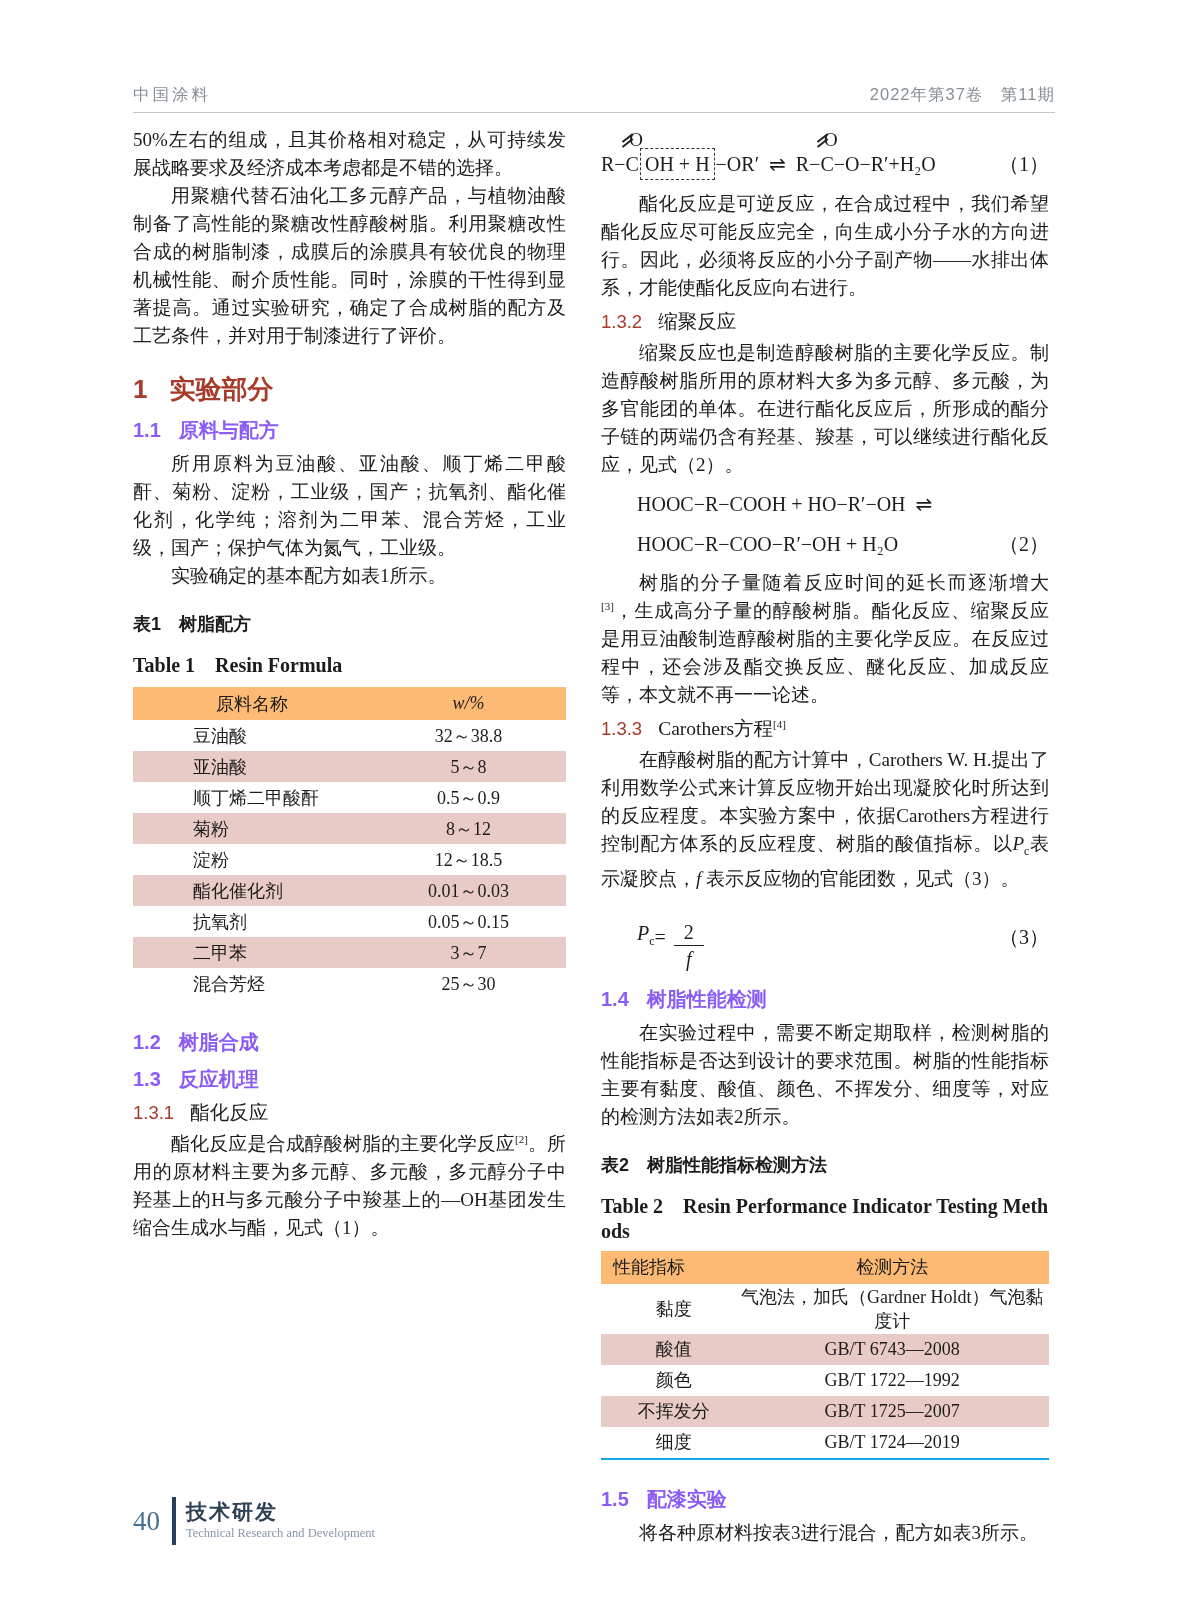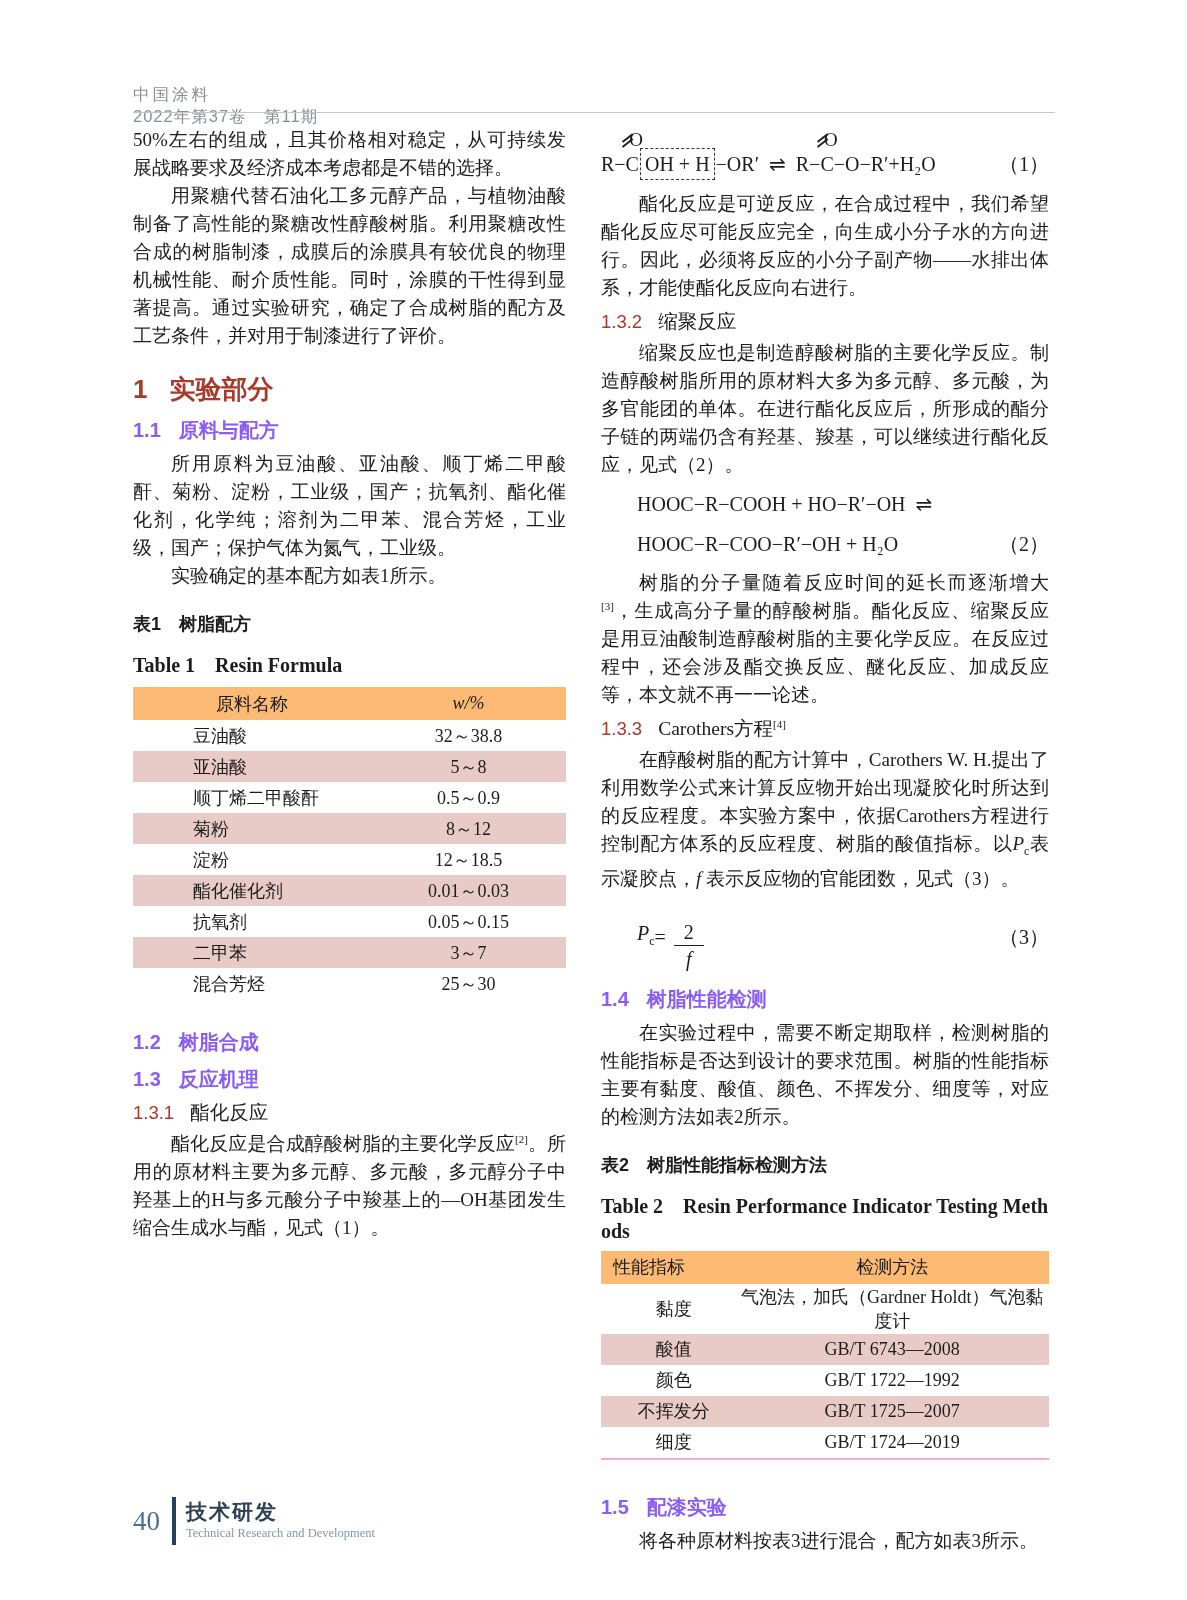--- a/index.html
+++ b/index.html
@@ -3,21 +3,21 @@
 <meta charset="utf-8">
 <style>
   html,body{margin:0;padding:0;background:#ffffff;}
   .page{position:relative;width:1187px;height:1600px;background:#ffffff;overflow:hidden;
         font-family:"Liberation Serif","DejaVu Serif",serif;color:#1c1c1c;}
 
   
   .runhead{position:absolute;left:133px;top:84px;width:922px;display:flex;
            justify-content:space-between;align-items:flex-start;
            font-size:16.5px;color:#878f96;letter-spacing:3px;
-           font-family:"Liberation Sans","DejaVu Sans",sans-serif;flex-direction:column;}
+           font-family:"Liberation Sans","DejaVu Sans",sans-serif;}
   .runhead .issue{letter-spacing:1px;}
   .head-rule{position:absolute;left:133px;top:112px;width:922px;height:1px;background:#c3c7cb;}
 
   
   .col{position:absolute;text-align:justify;word-break:break-all;}
   .col-left {left:133px;top:126px;width:433px;}
   .col-right{left:601px;top:120px;width:448px;}
 
   p.body{margin:0;font-size:19px;line-height:28px;text-indent:2em;}
   p.body.noindent{text-indent:0;}
@@ -39,21 +39,21 @@
   .tbl-caption .en{font-weight:bold;font-size:20px;margin-top:16px;}
   table.datatable{width:100%;border-collapse:collapse;margin-top:8px;font-size:18px;}
   table.datatable th{background:#fdba74;font-weight:normal;height:31px;
                      font-family:"Liberation Sans","DejaVu Sans",sans-serif;}
   table.datatable td{height:29px;}
   table.datatable tr:nth-child(even) td{background:#e8cbc6;}
   .t1 th:first-child{width:55%;text-align:center;}
   .t1 th:last-child{font-family:"Liberation Serif",serif;font-style:italic;text-align:center;}
   .t1 td:first-child{text-align:left;padding-left:60px;}
   .t1 td:last-child{text-align:center;}
-  .t2{border-bottom:2px solid #f9a8d4;}
+  .t2{border-bottom:2px solid #0ea5e9;}
   .t2 th:first-child{width:30%;text-align:left;padding-left:12px;}
   .t2 td:first-child{text-align:center;padding-left:12px;}
   .t2 td:last-child,.t2 th:last-child{text-align:center;}
 
   
   .equation{position:relative;margin:14px 0 10px 0;font-size:20px;line-height:30px;
             display:flex;align-items:baseline;}
   .equation .eqnum{margin-left:auto;}
   .eq1{padding-top:24px;margin-top:4px;}
   .cwrap{position:relative;display:inline-block;}
@@ -269,21 +269,21 @@
             <td>不挥发分</td>
             <td>GB/T 1725—2007</td>
           </tr>
           <tr>
             <td>细度</td>
             <td>GB/T 1724—2019</td>
           </tr>
         </tbody>
     </table>
 
-    <h3 class="h-sub" style="margin-top:34px;">
+    <h3 class="h-sub" style="margin-top:26px;">
       <span>1.5</span>
       <span>配漆实验</span>
     </h3>
     <p class="body">将各种原材料按表3进行混合，配方如表3所示。</p>
   </section>
 
   <div class="footer">
     <span class="pageno">40</span>
     <span class="footbar"></span>
     <span class="footlabels">

